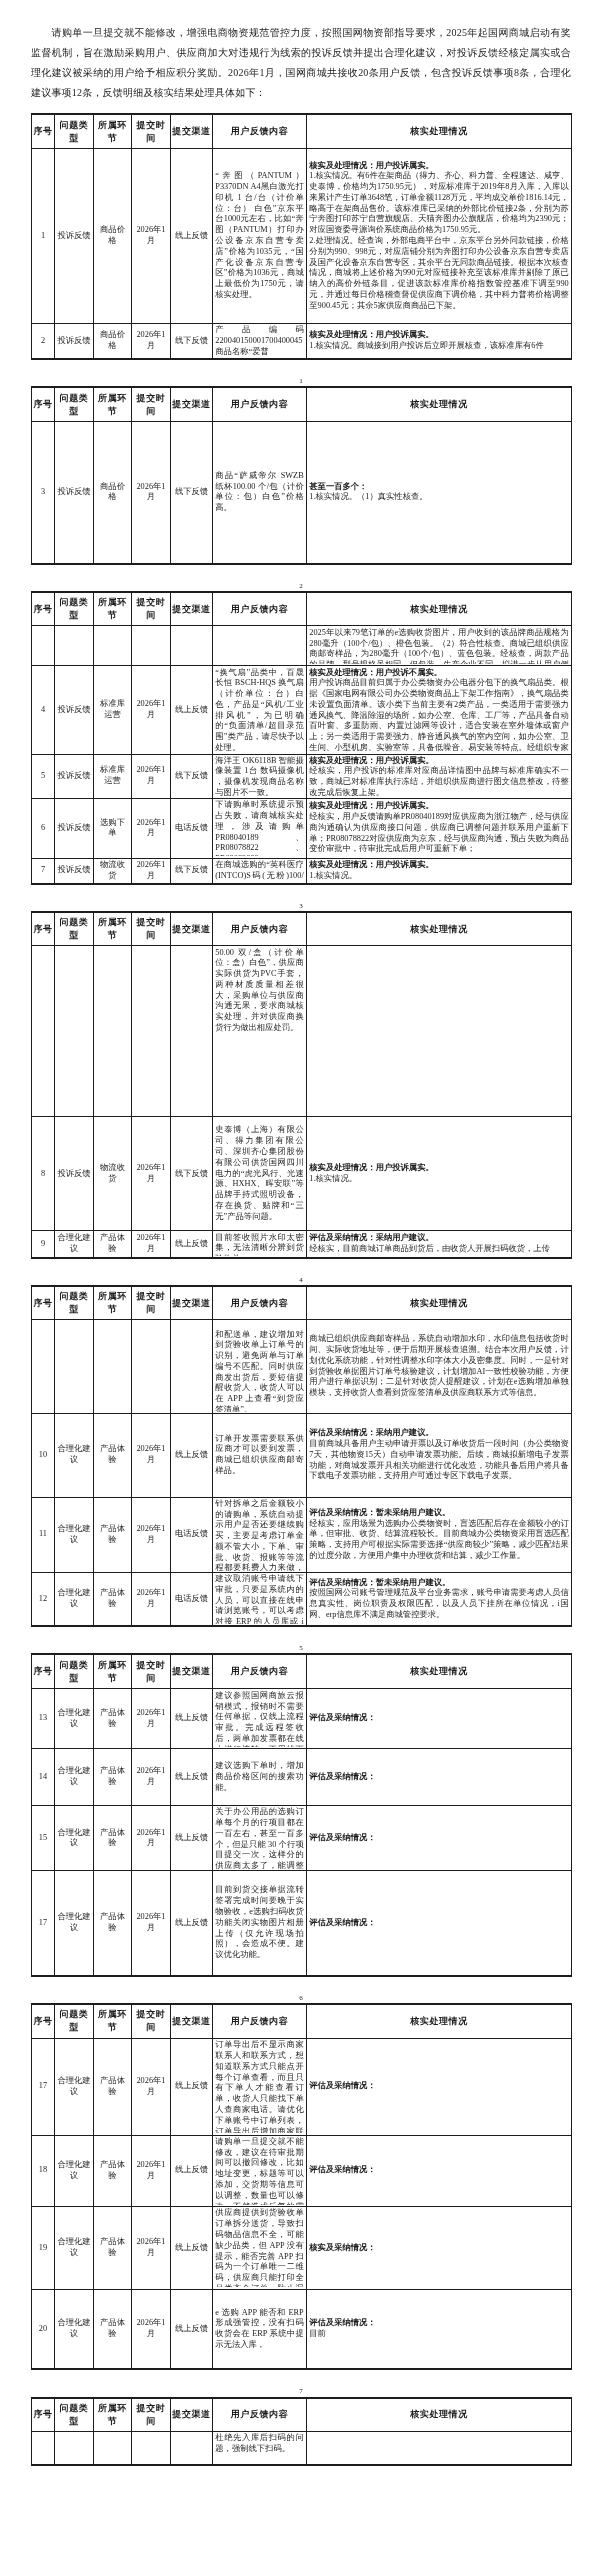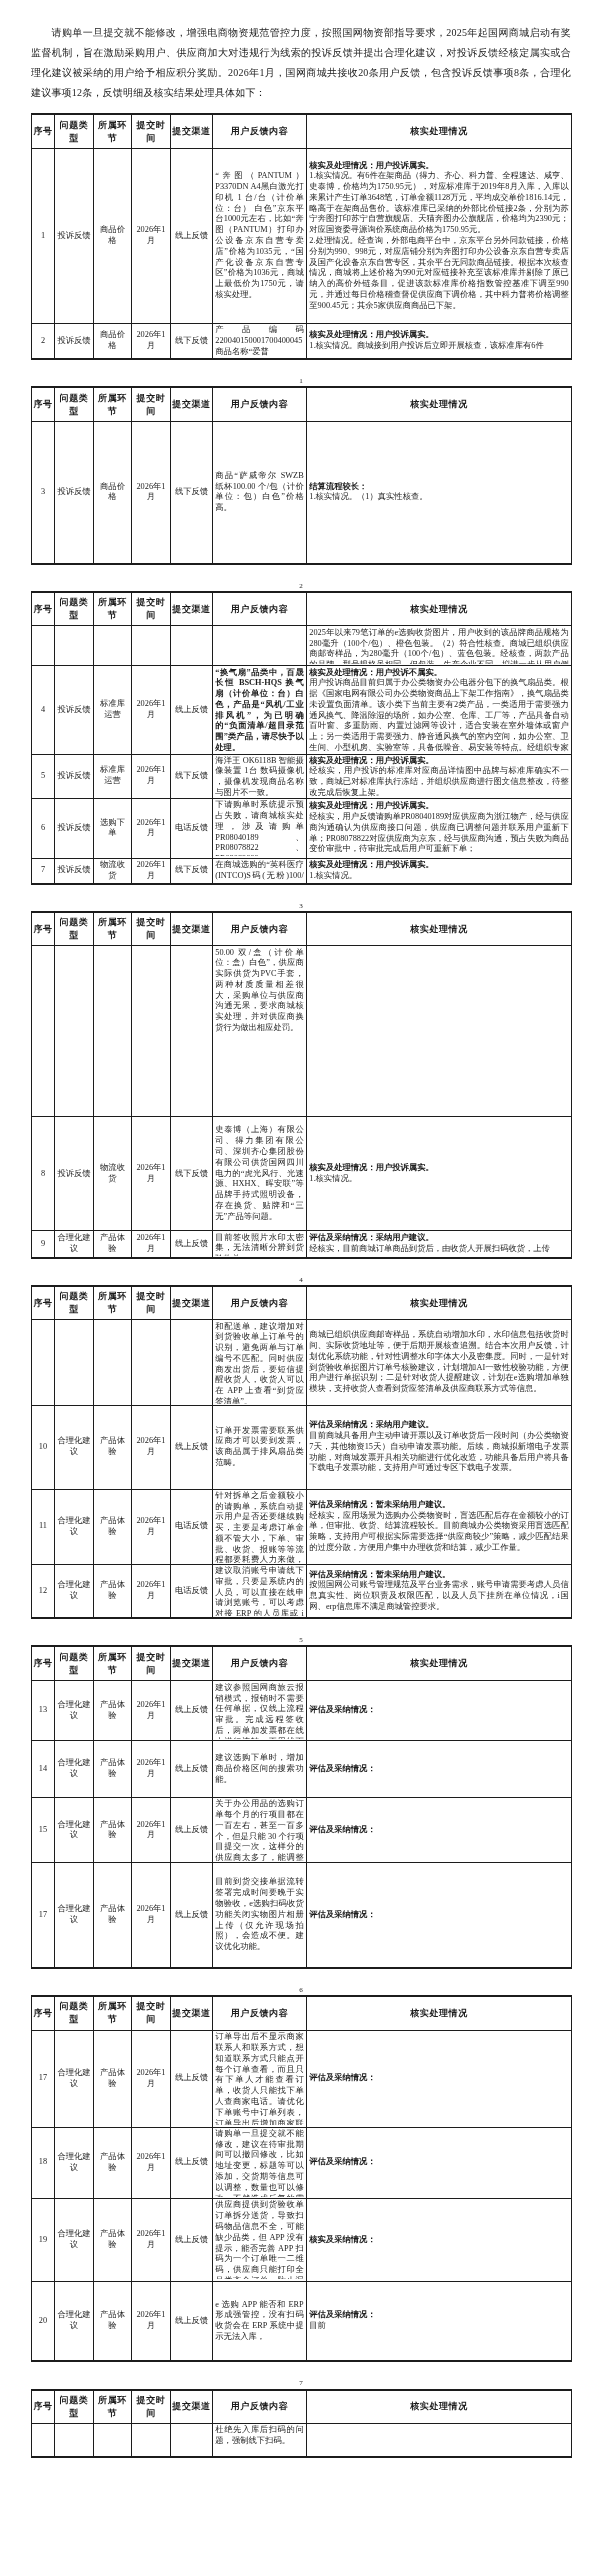--- a/index.html
+++ b/index.html
@@ -123,21 +123,21 @@
             <td class="c">3</td>
             <td class="c">投诉反馈</td>
             <td class="c">商品价格</td>
             <td class="c">2026年1月</td>
             <td class="c">线下反馈</td>
             <td class="cell-feedback">
               <div class="clip body-text" style="max-height: 139px;">商品“萨威帝尔 SWZB 纸杯100.00 个/包（计价单位：包）白色”价格高。</div>
             </td>
             <td class="cell-result">
               <div class="clip" style="max-height: 139px;">
-                <b class="lead">结算流程较长：</b>
+                <b class="lead">甚至一百多个：</b>
                 <div class="body-text">1.核实情况。（1）真实性核查。</div>
               </div>
             </td>
           </tr>
         </tbody>
       </table>
       <div class="page-number">2</div>
       <table class="report">
         <colgroup>
           <col style="width: 23px;">
@@ -175,21 +175,21 @@
               </div>
             </td>
           </tr>
           <tr style="height: 88px;">
             <td class="c">4</td>
             <td class="c">投诉反馈</td>
             <td class="c">标准库运营</td>
             <td class="c">2026年1月</td>
             <td class="c">线上反馈</td>
             <td class="cell-feedback">
-              <div class="clip body-text" style="max-height: 85px; font-weight: bold;">“换气扇”品类中，百晟长恒 BSCH-HQS 换气扇（计价单位：台）白色，产品是“风机/工业排风机”，为已明确的“负面清单/超目录范围”类产品，请尽快予以处理。</div>
+              <div class="clip body-text" style="max-height: 85px;">“换气扇”品类中，百晟长恒 BSCH-HQS 换气扇（计价单位：台）白色，产品是“风机/工业排风机”，为已明确的“负面清单/超目录范围”类产品，请尽快予以处理。</div>
             </td>
             <td class="cell-result">
               <div class="clip" style="max-height: 85px; font-family: Liberation Serif, serif;">
                 <b class="lead">核实及处理情况：用户投诉不属实。</b>
                 <div class="body-text">用户投诉商品目前归属于办公类物资办公电器分包下的换气扇品类。根据《国家电网有限公司办公类物资商品上下架工作指南》，换气扇品类未设置负面清单。该小类下当前主要有2类产品，一类适用于需要强力通风换气、降温除湿的场所，如办公室、仓库、工厂等，产品具备自动百叶窗、多重防雨、内置过滤网等设计，适合安装在室外墙体或窗户上；另一类适用于需要强力、静音通风换气的室内空间，如办公室、卫生间、小型机房、实验室等，具备低噪音、易安装等特点。经组织专家核查，该商品属于排风扇品类范畴，用户投诉情形不属实。</div>
               </div>
             </td>
           </tr>
           <tr style="height: 44px;">
             <td class="c">5</td>
@@ -334,36 +334,36 @@
           </tr>
         </thead>
         <tbody>
           <tr style="height: 85px;">
             <td class="c"></td>
             <td class="c"></td>
             <td class="c"></td>
             <td class="c"></td>
             <td class="c"></td>
             <td class="cell-feedback cont">
-              <div class="clip body-text" style="max-height: 82px;">和配送单，建议增加对到货验收单上订单号的识别，避免两单与订单编号不匹配。同时供应商发出货后，要短信提醒收货人，收货人可以在 APP 上查看“到货应签清单”。</div>
+              <div class="clip body-text" style="max-height: 82px; margin-top: 8px;">和配送单，建议增加对到货验收单上订单号的识别，避免两单与订单编号不匹配。同时供应商发出货后，要短信提醒收货人，收货人可以在 APP 上查看“到货应签清单”。</div>
             </td>
             <td class="cell-result">
               <div class="clip" style="max-height: 82px;">
                 <div class="body-text">商城已组织供应商邮寄样品，系统自动增加水印，水印信息包括收货时间、实际收货地址等，便于后期开展核查追溯。结合本次用户反馈，计划优化系统功能，针对性调整水印字体大小及密集度。同时，一是针对到货验收单据图片订单号核验建议，计划增加AI一致性校验功能，方便用户进行单据识别；二是针对收货人提醒建议，计划在e选购增加单独模块，支持收货人查看到货应签清单及供应商联系方式等信息。</div>
               </div>
             </td>
           </tr>
           <tr style="height: 84px;">
             <td class="c">10</td>
             <td class="c">合理化建议</td>
             <td class="c">产品体验</td>
             <td class="c">2026年1月</td>
             <td class="c">线上反馈</td>
             <td class="cell-feedback">
-              <div class="clip body-text" style="max-height: 81px;">订单开发票需要联系供应商才可以要到发票，该商品属于排风扇品类范畴。</div>
+              <div class="clip body-text" style="max-height: 81px;">订单开发票需要联系供应商才可以要到发票，商城已组织供应商邮寄样品。</div>
             </td>
             <td class="cell-result">
               <div class="clip" style="max-height: 81px;">
                 <b class="lead">评估及采纳情况：采纳用户建议。</b>
                 <div class="body-text">目前商城具备用户主动申请开票以及订单收货后一段时间（办公类物资7天，其他物资15天）自动申请发票功能。后续，商城拟新增电子发票功能，对商城发票开具相关功能进行优化改造，功能具备后用户将具备下载电子发票功能，支持用户可通过专区下载电子发票。</div>
               </div>
             </td>
           </tr>
           <tr style="height: 75px;">
             <td class="c">11</td>

